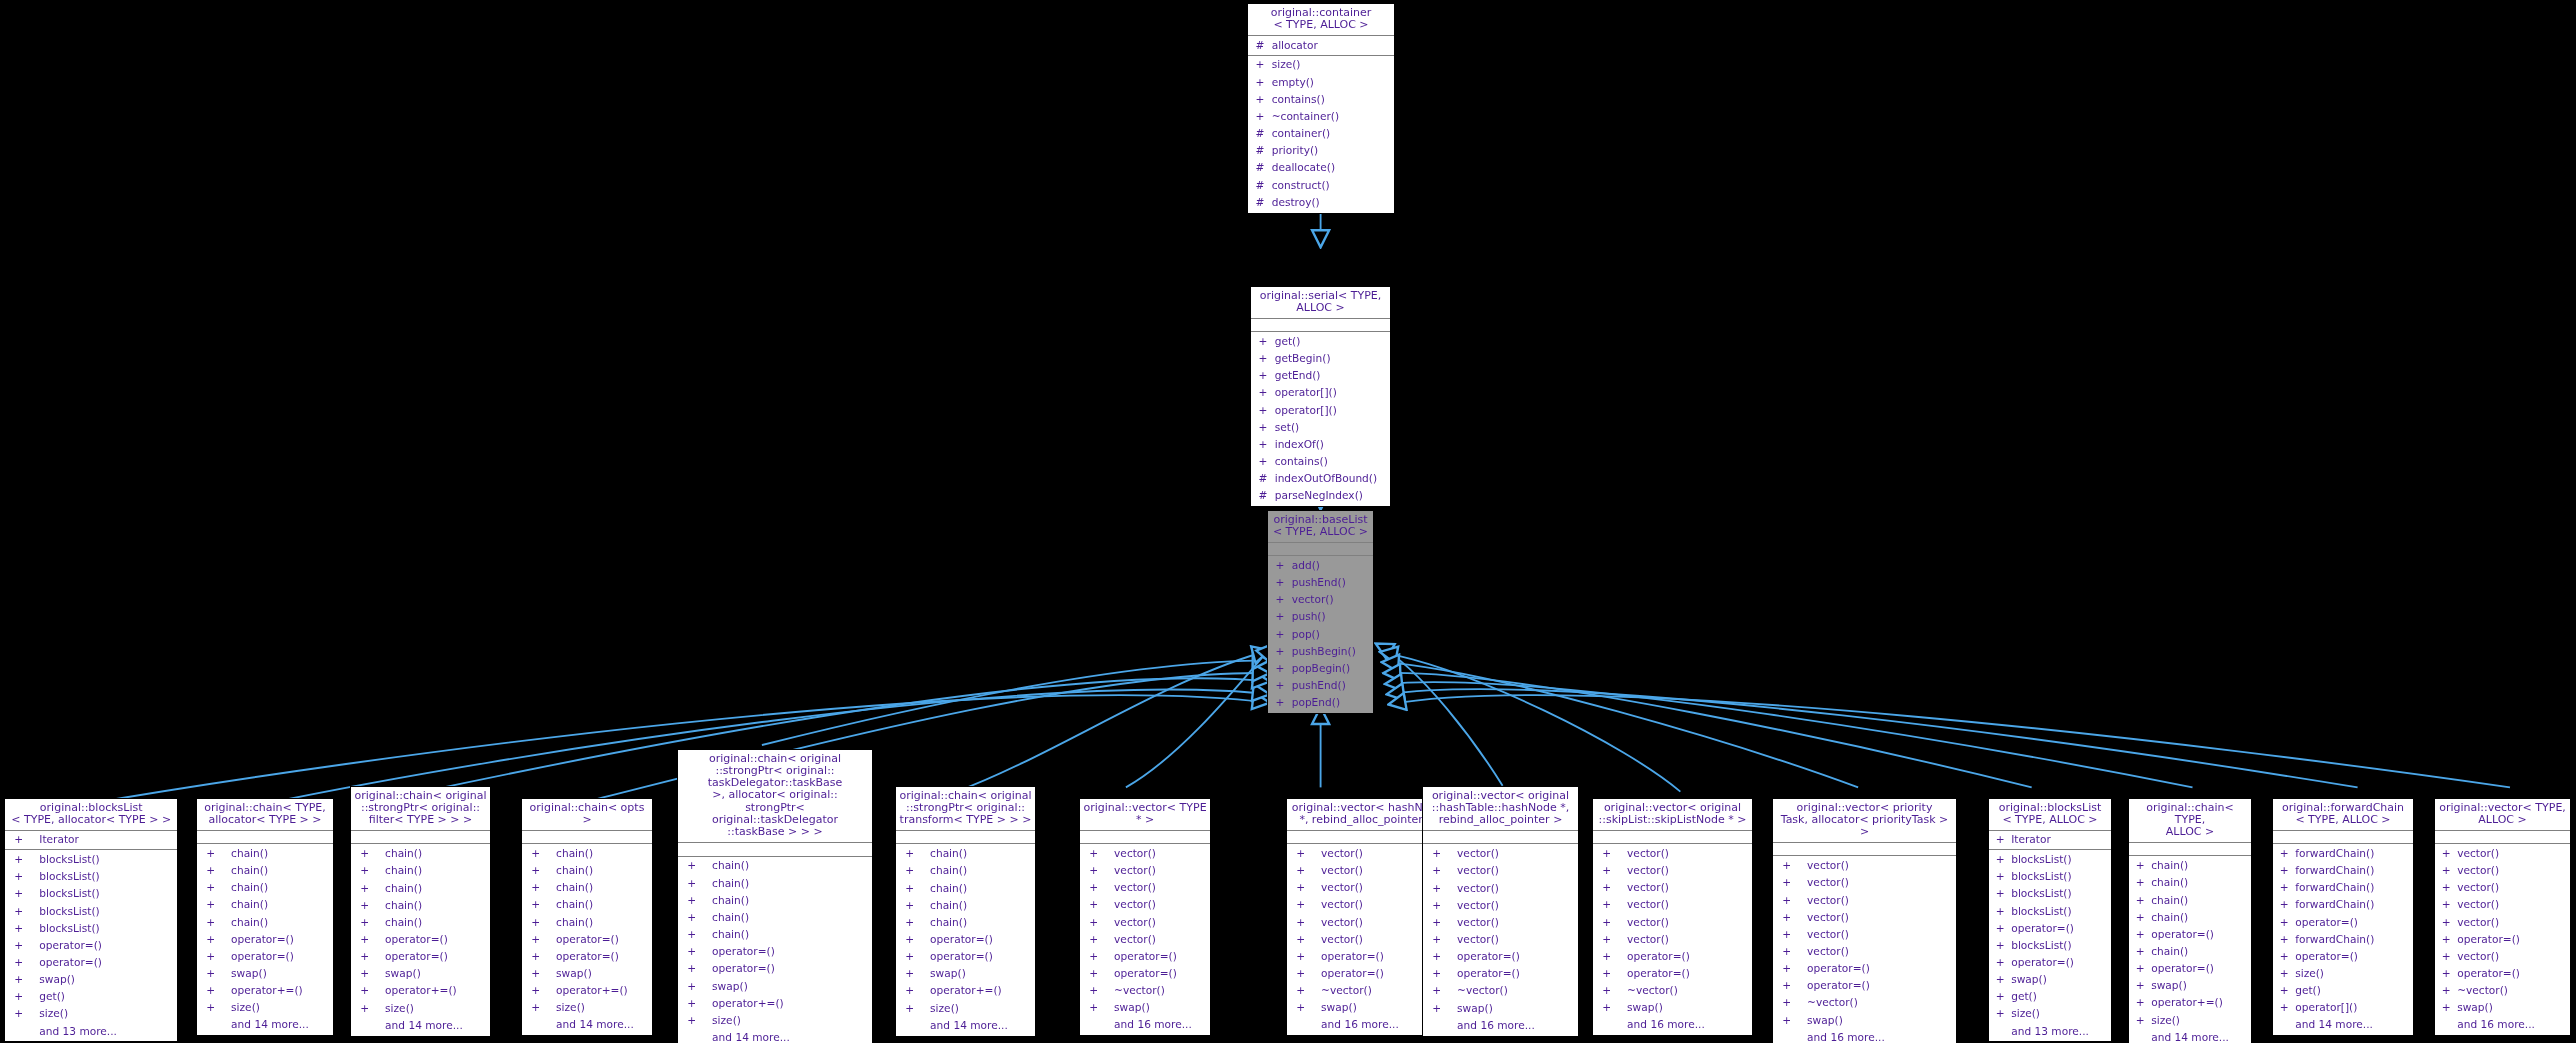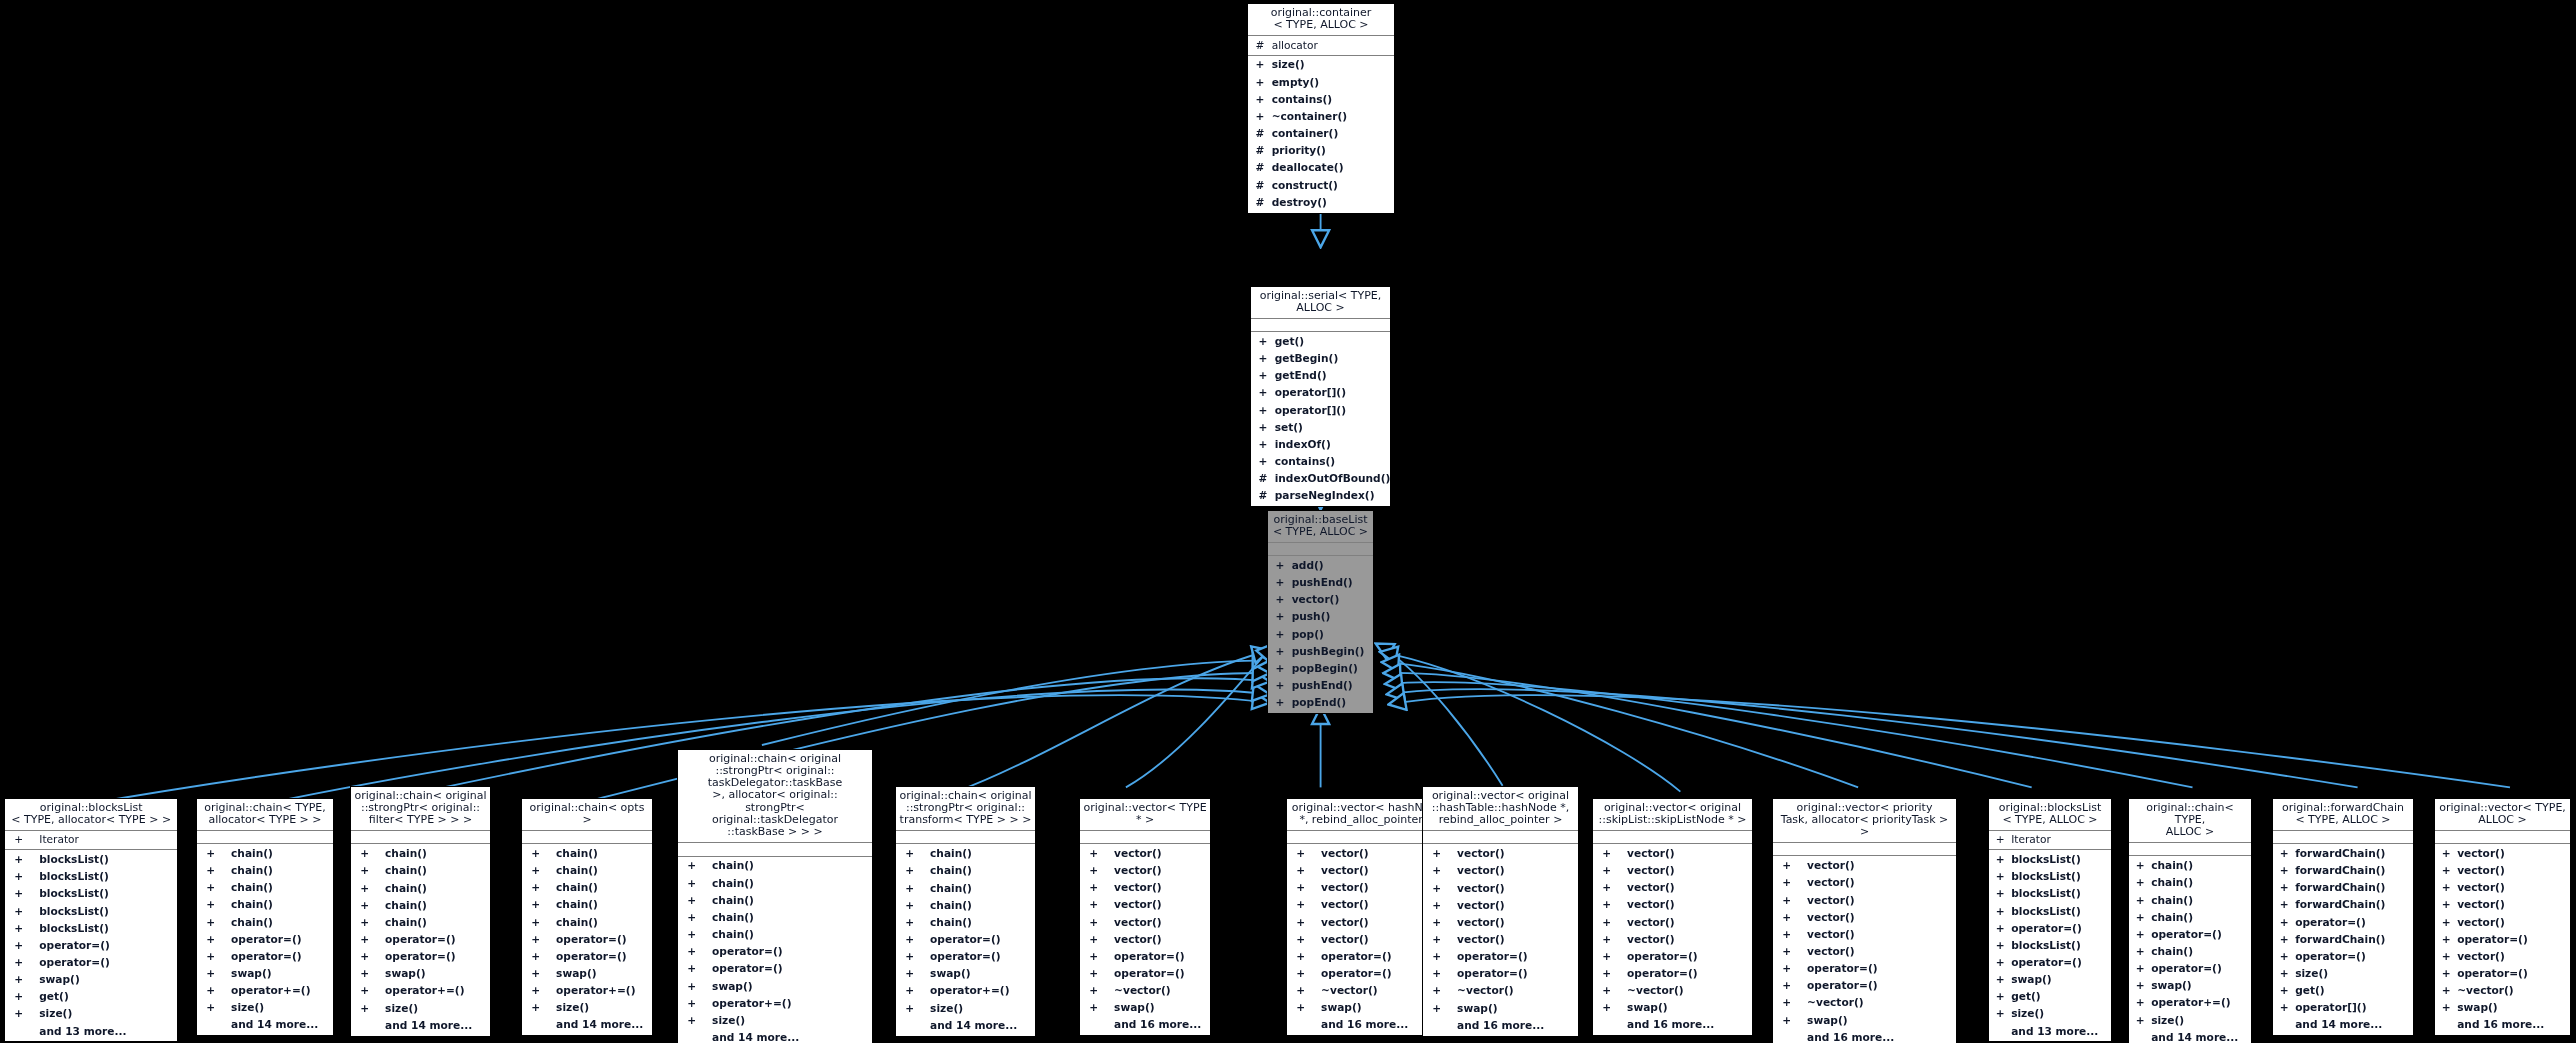--- a/index.html
+++ b/index.html
@@ -10,37 +10,37 @@
     font-family:"DejaVu Sans","Liberation Sans",sans-serif;
     overflow:hidden;
   }
   svg#edges{position:absolute;left:0;top:0;width:2576px;height:1044px;pointer-events:none;}
 
   .node{
     position:absolute;
     box-sizing:border-box;
     background:#ffffff;
     border:0.8px solid #000000;
-    color:#0f172a;
+    color:#4c1d95;
   }
   .node.highlight{background:#999999;}
   .node .title{
     text-align:center;
     padding:2.5px 2.5px 3.4px 2.5px;
     line-height:1.12;
     border-bottom:0.8px solid #808080;
     font-size:11px;
     white-space:pre-line;
   }
   .node .attrs{
     border-bottom:0.8px solid #808080;
     min-height:11px;
     padding:0.8px 0;
   }
-  .node .ops{padding:0.8px 0 1.7px 0;font-weight:bold;}
+  .node .ops{padding:0.8px 0 1.7px 0;}
   .row{
     display:block;
     font-size:10.6px;
     line-height:1.62;
     white-space:nowrap;
     padding-left:5.1px;
   }
   .row .vis{
     display:inline-block;
     width:13.5px;

